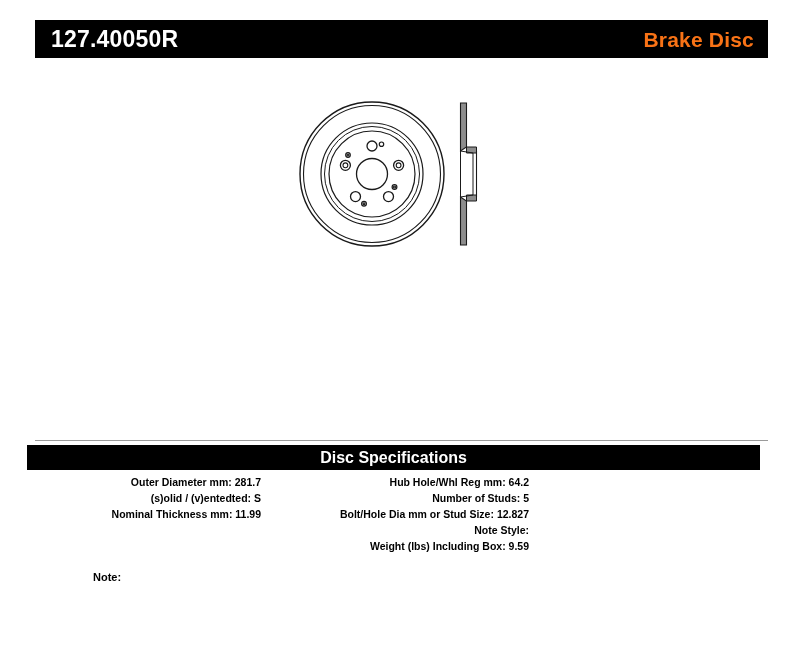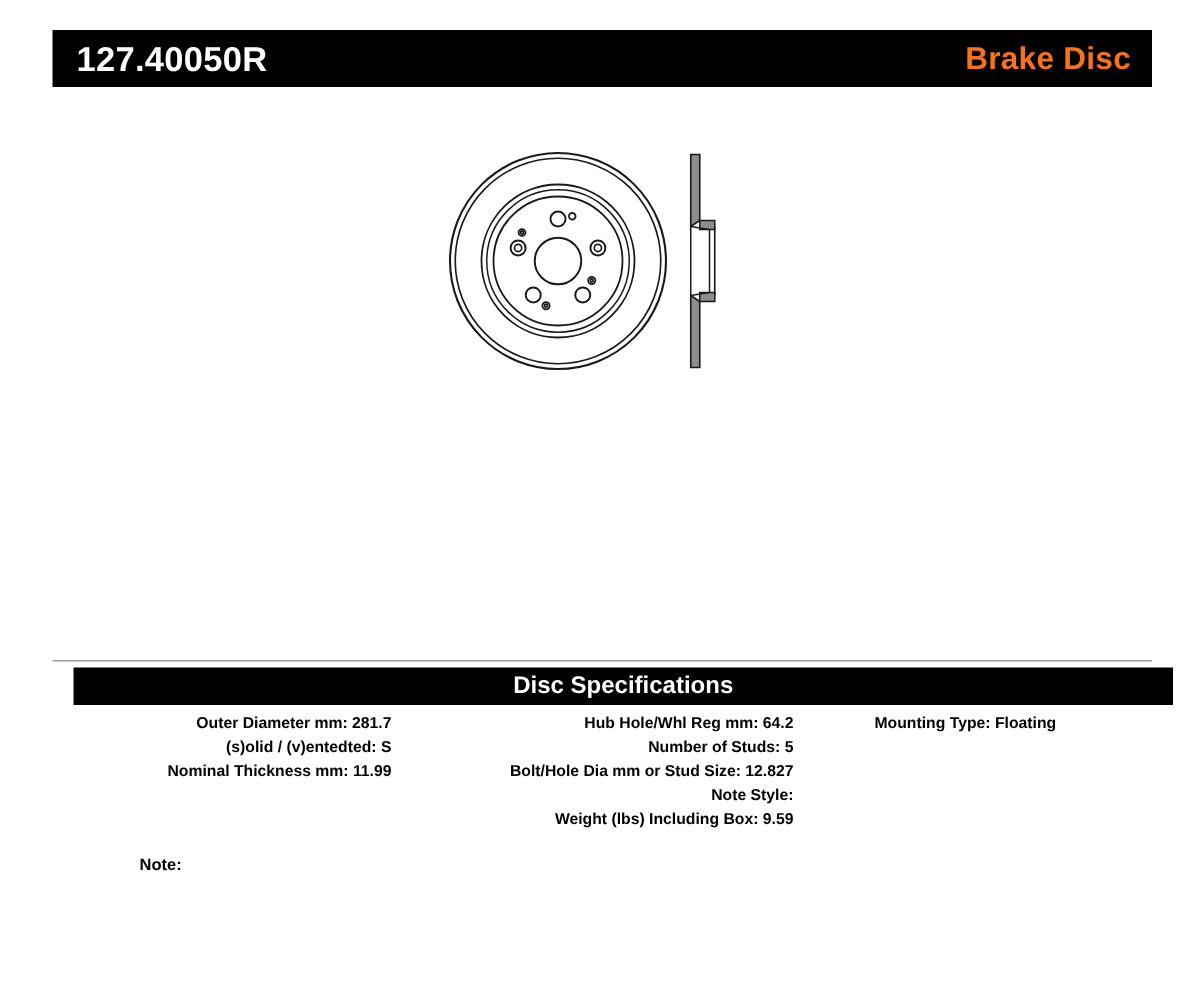--- a/index.html
+++ b/index.html
@@ -63,21 +63,21 @@
     left: 35px;
     top: 440px;
     width: 733px;
     height: 1px;
     background: #9a9a9a;
   }
 
   
   .spec-bar {
     position: absolute;
-    left: 49px;
+    left: 27px;
     top: 445px;
     width: 733px;
     height: 25px;
     background: #000000;
     display: flex;
     align-items: center;
     justify-content: center;
   }
   .spec-bar-title {
     color: #ffffff;
@@ -238,25 +238,19 @@
     <div class="spec-row">
       <span class="spec-label">Note Style:</span>
       <span class="spec-value"></span>
     </div>
     <div class="spec-row">
       <span class="spec-label">Weight (lbs) Including Box:</span>
       <span class="spec-value">9.59</span>
     </div>
   </div>
 
-  <div class="spec-col spec-col-right">
-    <div class="spec-row">
-      <span class="spec-label">Mounting Type:</span>
-      <span class="spec-value">Floating</span>
-    </div>
-  </div>
 
 </div>
 
 <div class="note-block">
   <span class="note-label">Note:</span>
   <span class="note-value"></span>
 </div>
 
 </body></html>

